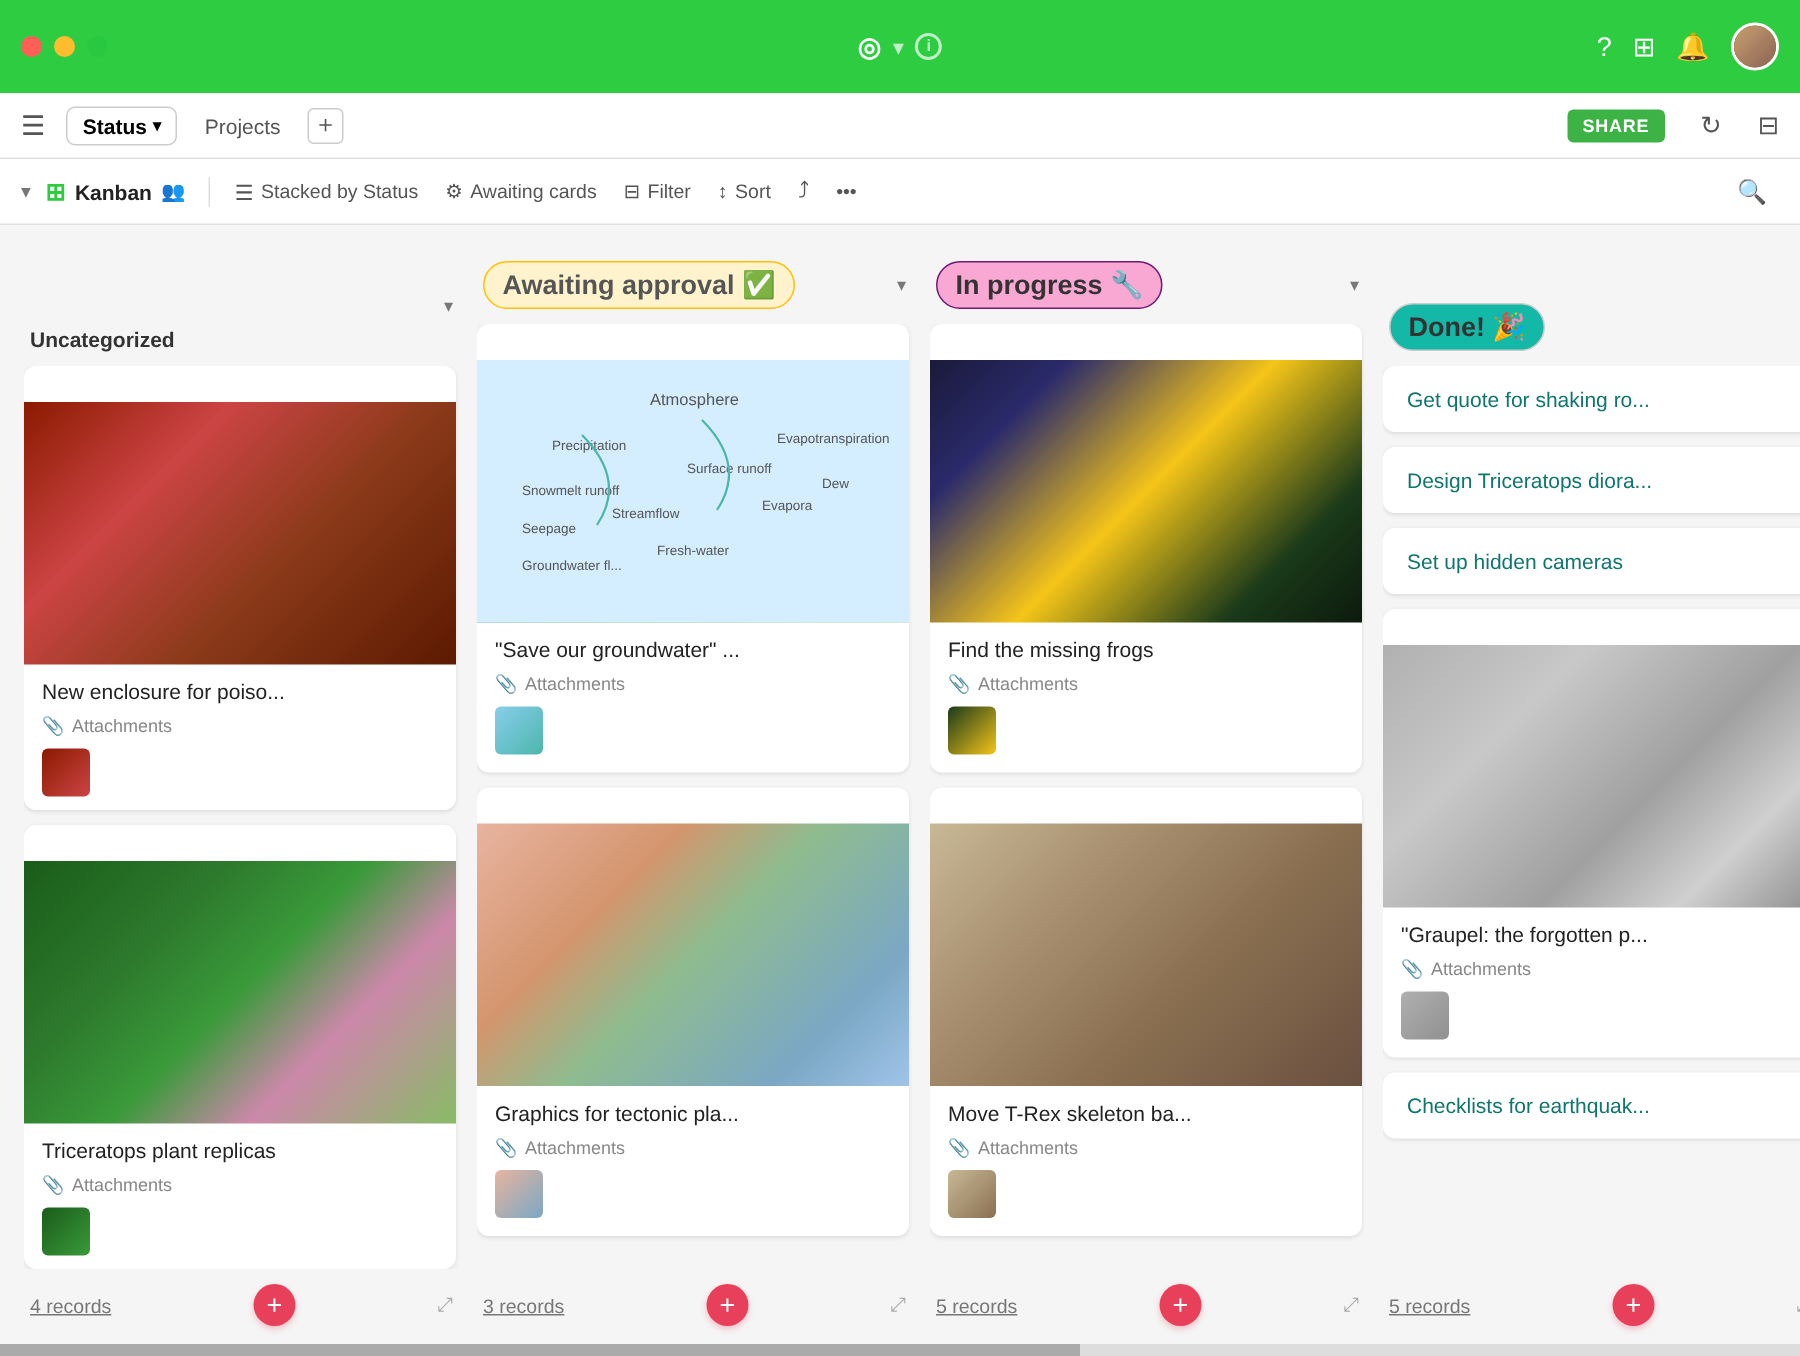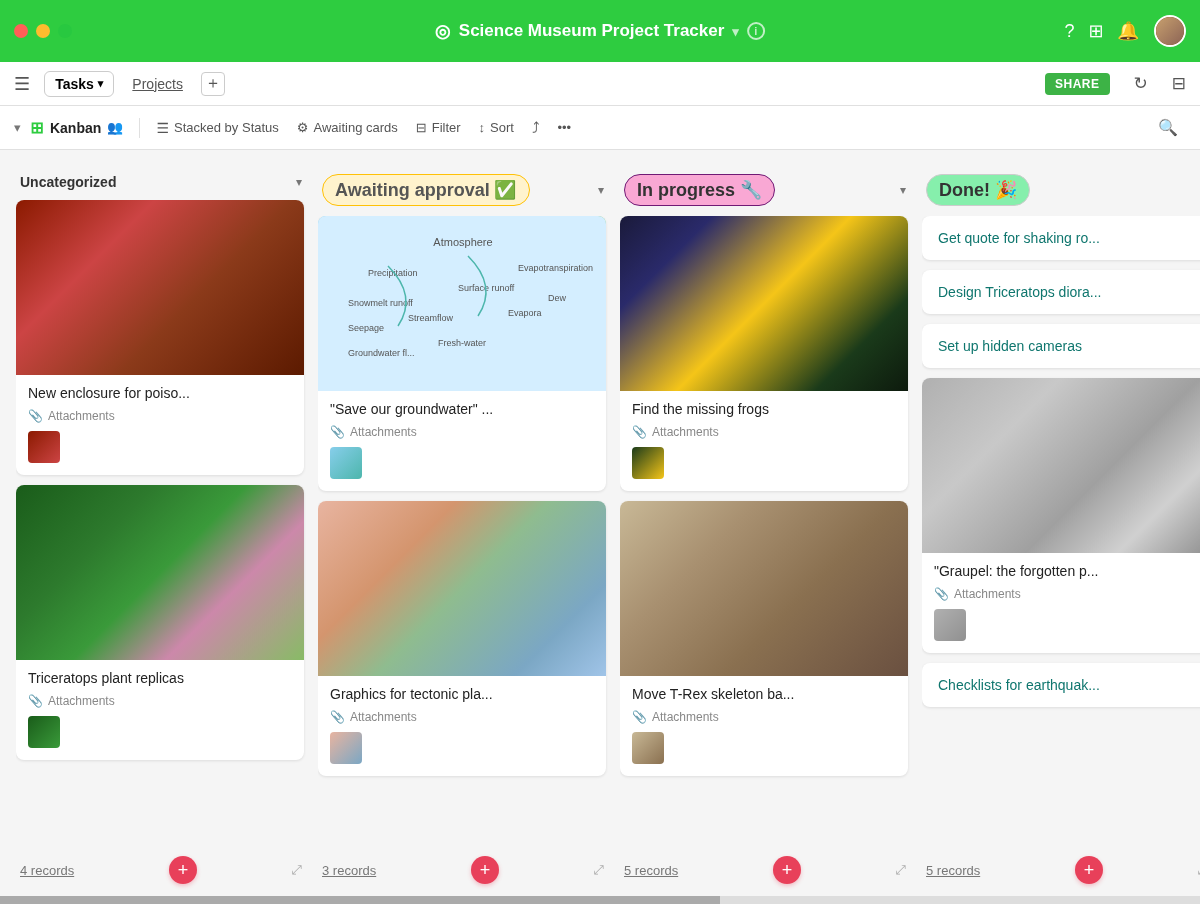--- a/index.html
+++ b/index.html
@@ -100,21 +100,20 @@
       font-size: 14px;
       font-weight: 600;
       cursor: pointer;
     }
     .projects-btn {
       display: flex; align-items: center; gap: 4px;
       padding: 4px 10px;
       font-size: 14px;
       color: #555;
       cursor: pointer;
-      text-decoration: underline;
     }
     .add-btn {
       width: 24px; height: 24px;
       border-radius: 4px;
       border: 1px solid #ccc;
       display: flex; align-items: center; justify-content: center;
       font-size: 16px;
       color: #555;
       cursor: pointer;
     }
@@ -188,20 +187,21 @@
     .column-header {
       display: flex;
       align-items: center;
       justify-content: space-between;
       padding: 8px 4px 10px 4px;
     }
     .column-title-uncategorized {
       font-size: 14px;
       font-weight: 600;
       color: #333;
+      margin-top: 44px;
     }
     .column-title-badge {
       display: inline-flex;
       align-items: center;
       gap: 6px;
       border-radius: 20px;
       padding: 4px 12px;
       font-size: 18px;
       font-weight: 600;
     }
@@ -209,23 +209,24 @@
       background: #fff3cd;
       border: 1px solid #ffc107;
       color: #555;
     }
     .badge-inprogress {
       background: #f9a8d4;
       border: 1px solid #701a75;
       color: #333;
     }
     .badge-done {
-      background: #86efac;
+      background: #14b8a6;
       border: 1px solid #ccc;
       color: #333;
+      margin-top: 28px;
     }
     .column-chevron { color: #777; font-size: 12px; cursor: pointer; }
 
     
     .cards-scroll {
       overflow-y: auto;
       flex: 1;
       display: flex;
       flex-direction: column;
       gap: 10px;
@@ -240,20 +241,21 @@
       box-shadow: 0 1px 3px rgba(0,0,0,0.1);
       overflow: hidden;
       cursor: pointer;
     }
     .card-img-placeholder {
       width: 100%;
       height: 175px;
       display: flex;
       align-items: center;
       justify-content: center;
+      margin-top: 24px;
     }
     .card-body {
       padding: 10px 12px 12px;
     }
     .card-title {
       font-size: 14px;
       color: #222;
       margin-bottom: 8px;
       font-weight: 500;
     }
@@ -344,38 +346,37 @@
 <body>
 
 <div class="title-bar">
   <div class="window-controls">
     <span class="window-btn btn-close"></span>
     <span class="window-btn btn-min"></span>
     <span class="window-btn btn-max"></span>
   </div>
   <div class="title-logo">
     <span class="title-logo-icon">◎</span>
-    <span>Science Museum Project Tracker</span>
     <span style="color:rgba(255,255,255,0.7);font-size:13px;">▾</span>
     <div class="title-info-icon">i</div>
   </div>
   <div class="title-right-icons">
     <span class="toolbar-icon" style="color:white;">?</span>
     <span class="toolbar-icon" style="color:white;">⊞</span>
     <span class="toolbar-icon" style="color:white;">🔔</span>
     <div class="avatar">
       <div class="avatar-img"></div>
     </div>
   </div>
 </div>
 
 <div class="toolbar">
   <span class="menu-icon">☰</span>
   <div class="tasks-btn">
-    <span>Tasks</span>
+    <span>Status</span>
     <span style="font-size:11px;">▾</span>
   </div>
   <div class="projects-btn">
     <span>Projects</span>
   </div>
   <div class="add-btn">＋</div>
   <div class="toolbar-right">
     <div class="share-btn">SHARE</div>
     <span class="toolbar-icon">↻</span>
     <span class="toolbar-icon">⊟</span>

